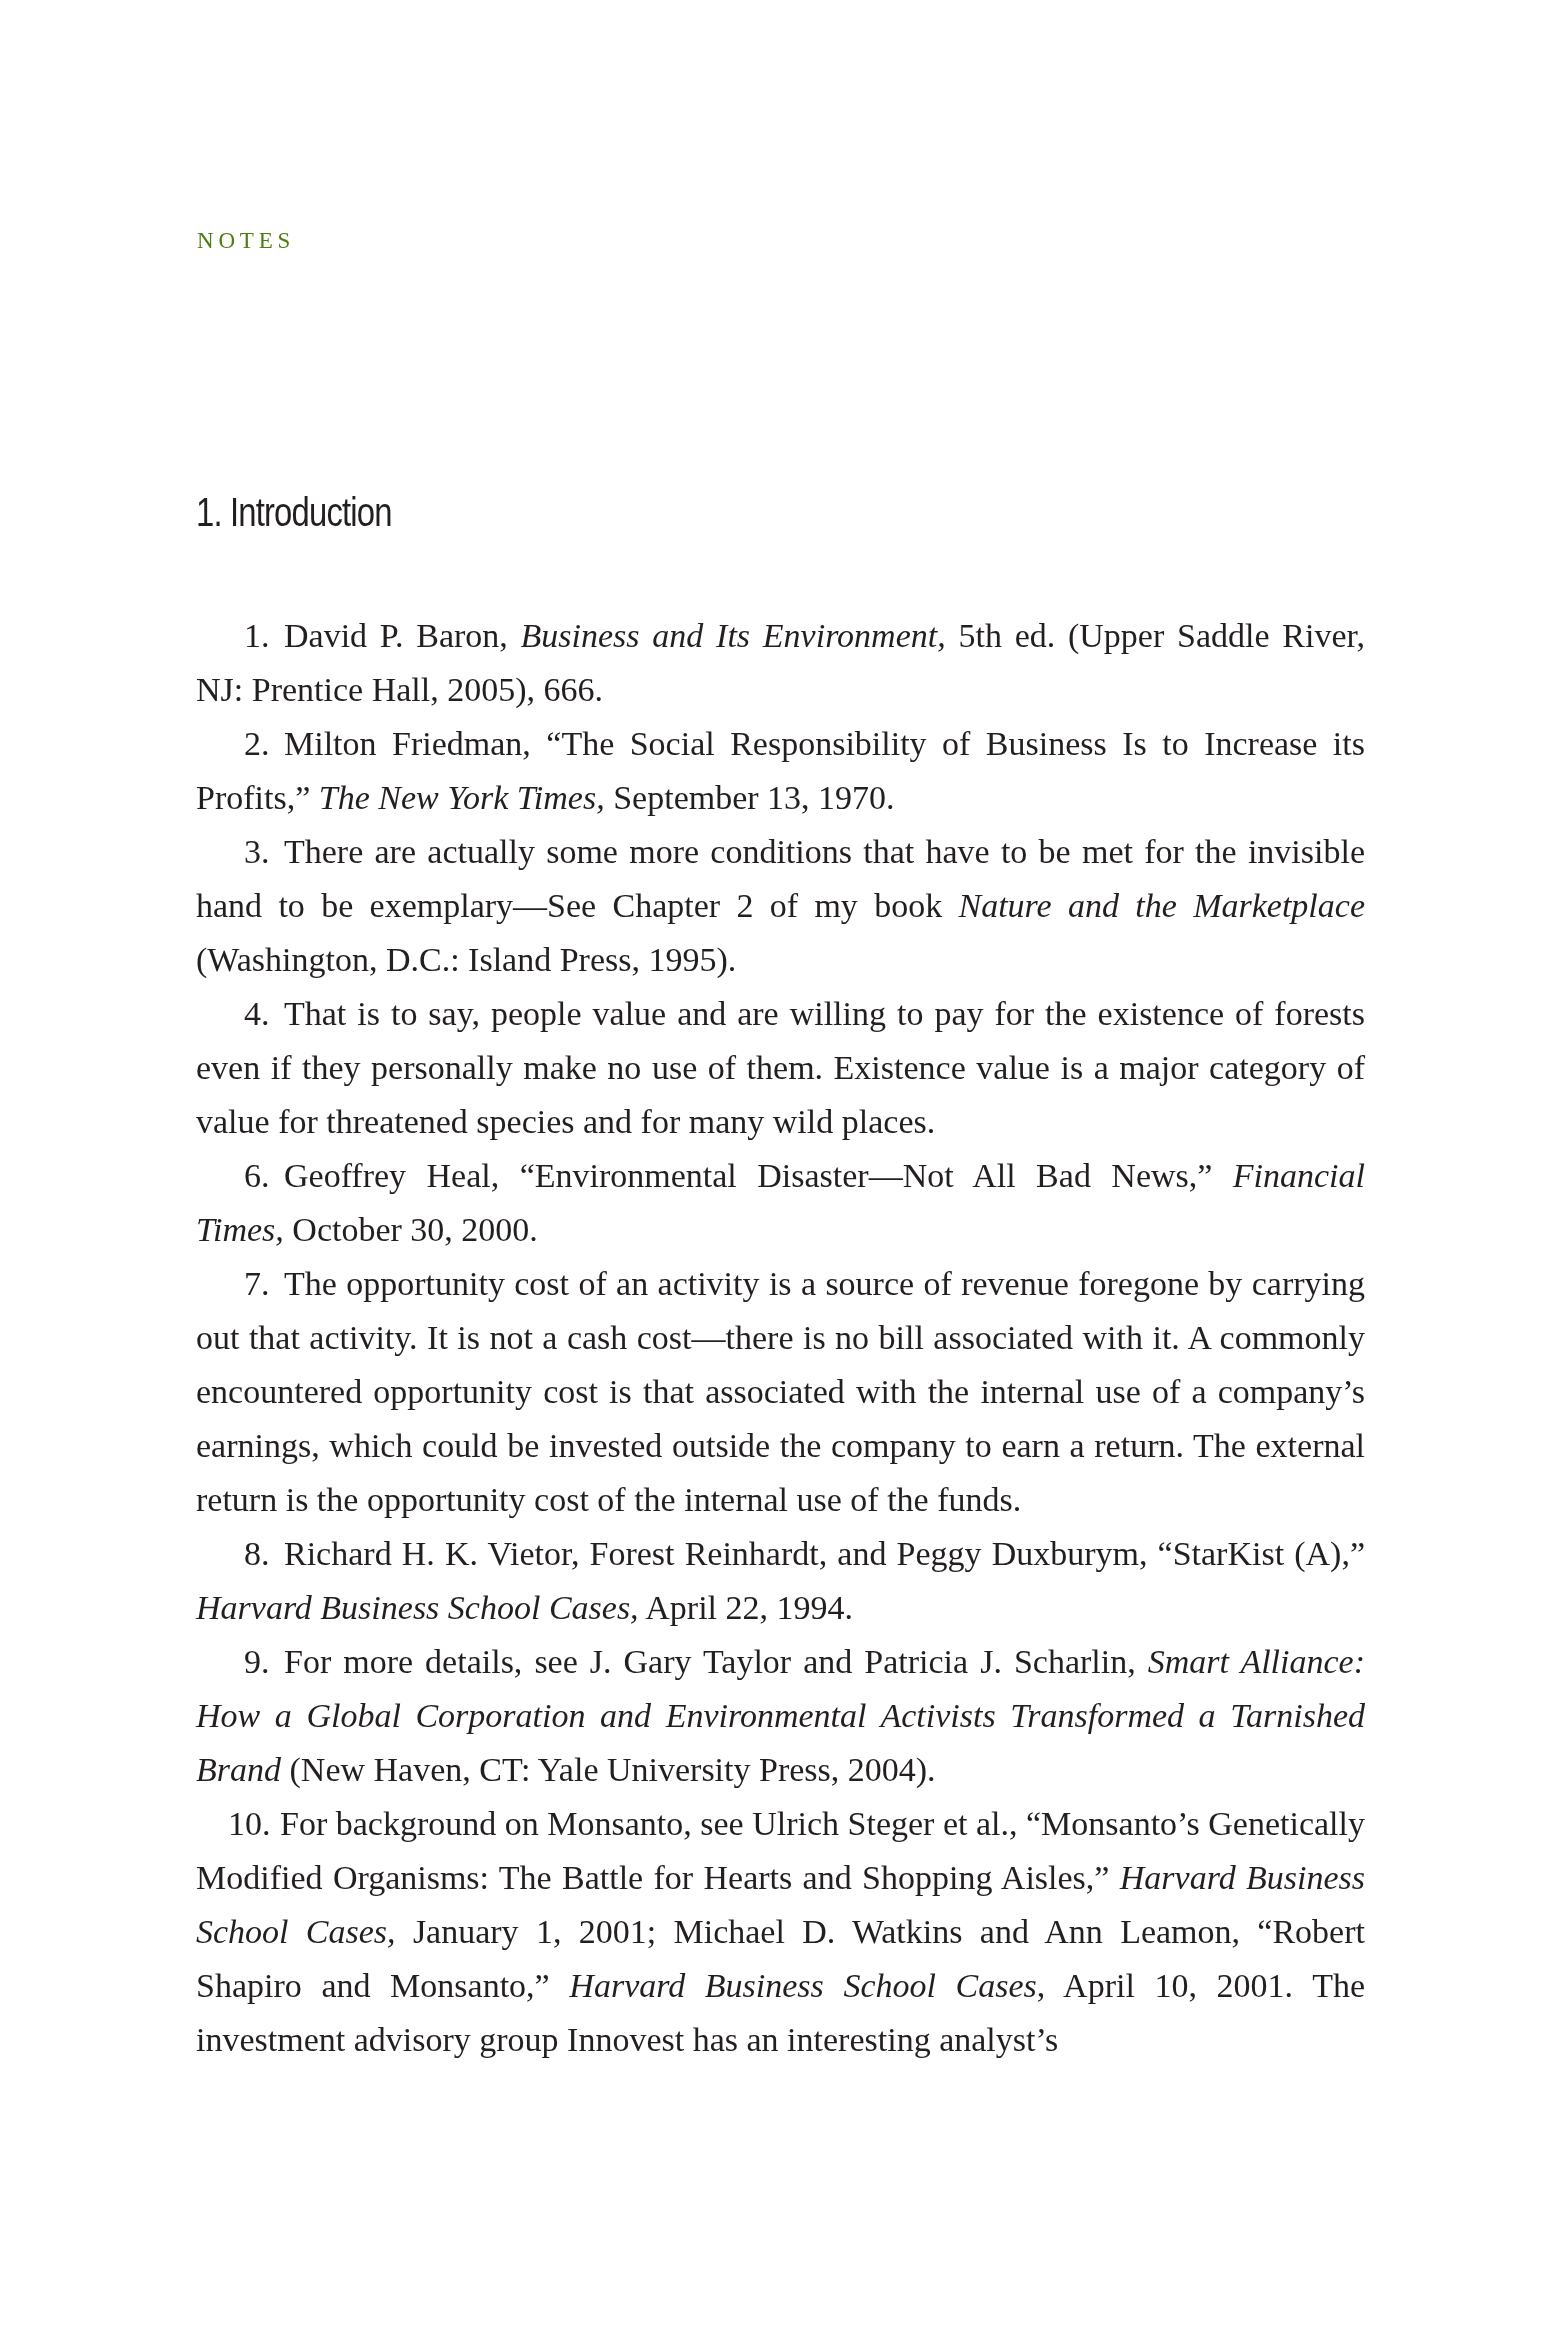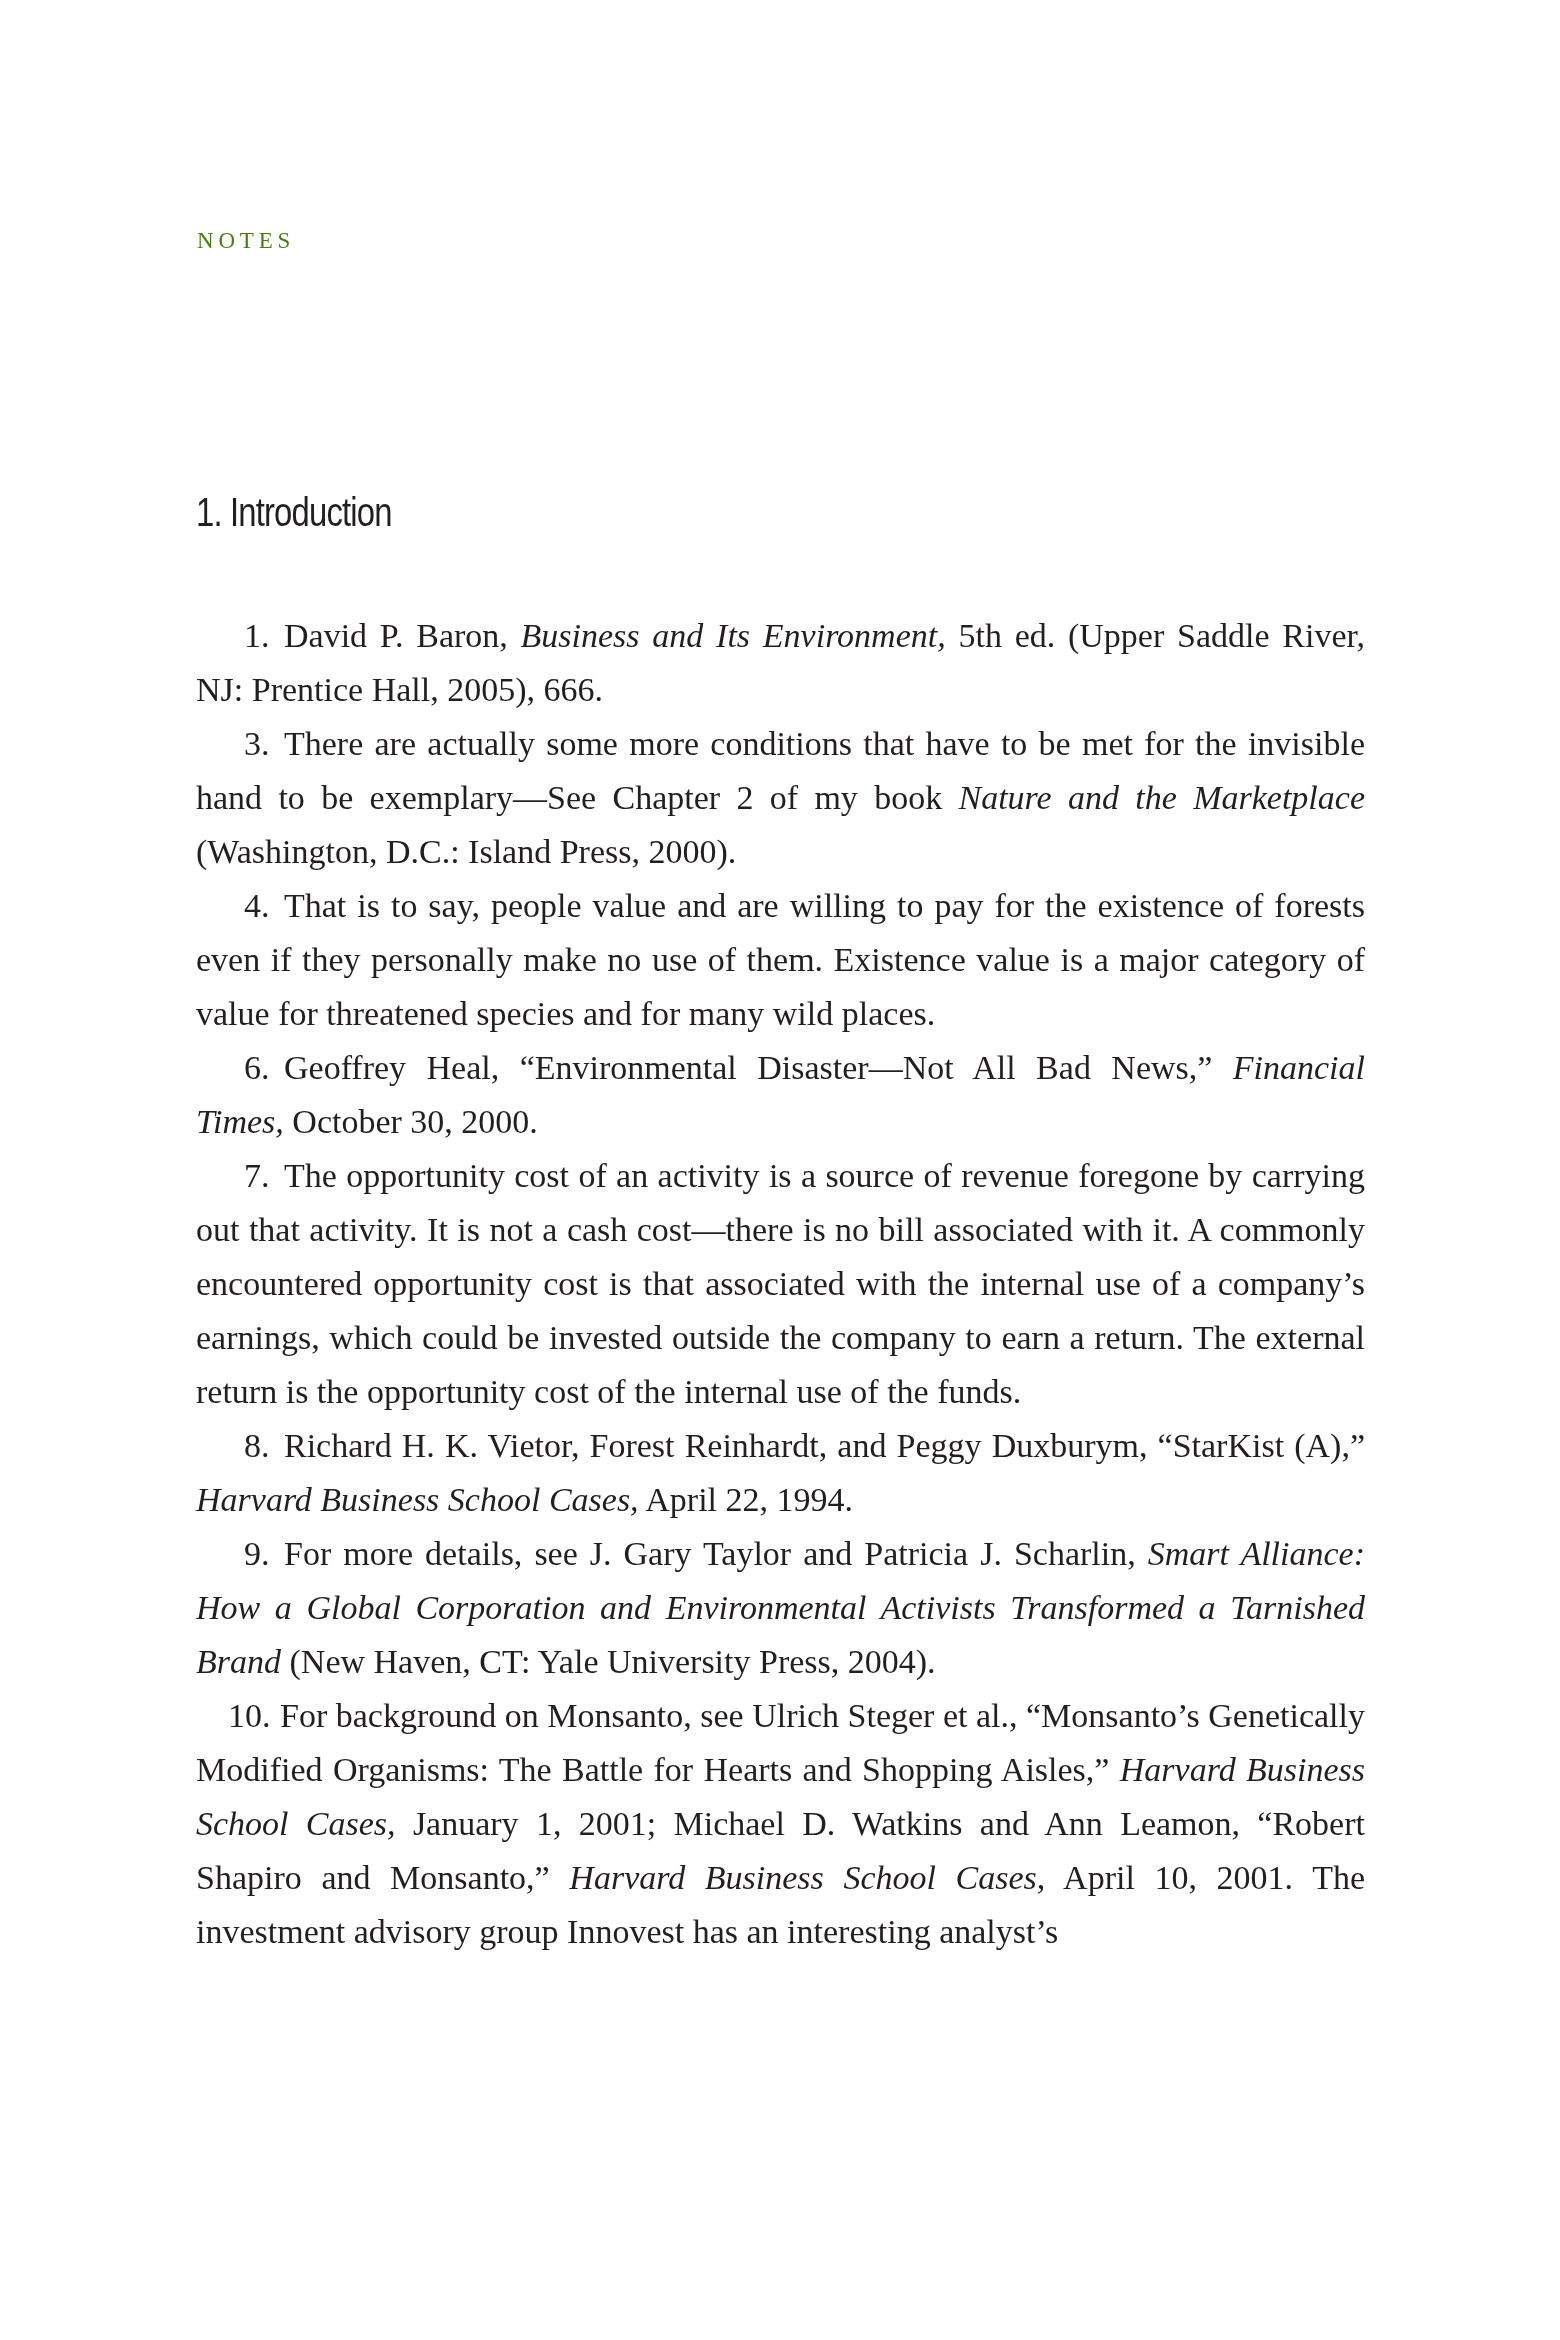--- a/index.html
+++ b/index.html
@@ -70,21 +70,24 @@
 
 <div class="running-head">NOTES</div>
 
 <h1 class="chapter-title">1. Introduction</h1>
 
 <div class="notes">
   <p class="note">
     <span class="num">1.</span><span>David P. Baron, </span><i>Business and Its Environment,</i><span> 5th ed. (Upper Saddle River, NJ: Prentice Hall, 2005), 666.</span>
   </p>
   <p class="note">
-    <span class="num">3.</span><span>There are actually some more conditions that have to be met for the invis­ible hand to be exemplary—See Chapter 2 of my book </span><i>Nature and the Market­place</i><span> (Washington, D.C.: Island Press, 2000).</span>
+    <span class="num">2.</span><span>Milton Friedman, “The Social Responsibility of Business Is to Increase its Profits,” </span><i>The New York Times,</i><span> September 13, 1970.</span>
+  </p>
+  <p class="note">
+    <span class="num">3.</span><span>There are actually some more conditions that have to be met for the invis­ible hand to be exemplary—See Chapter 2 of my book </span><i>Nature and the Market­place</i><span> (Washington, D.C.: Island Press, 1995).</span>
   </p>
   <p class="note">
     <span class="num">4.</span><span>That is to say, people value and are willing to pay for the existence of forests even if they personally make no use of them. Existence value is a major category of value for threatened species and for many wild places.</span>
   </p>
   <p class="note">
     <span class="num">6.</span><span>Geoffrey Heal, “Environmental Disaster—Not All Bad News,” </span><i>Financial Times,</i><span> October 30, 2000.</span>
   </p>
   <p class="note">
     <span class="num">7.</span><span>The opportunity cost of an activity is a source of revenue foregone by carry­ing out that activity. It is not a cash cost—there is no bill associated with it. A com­monly encountered opportunity cost is that associated with the internal use of a company’s earnings, which could be invested outside the company to earn a return. The external return is the opportunity cost of the internal use of the funds.</span>
   </p>

